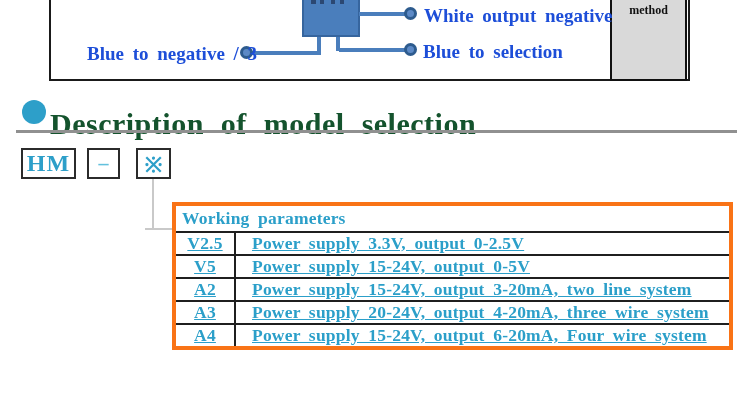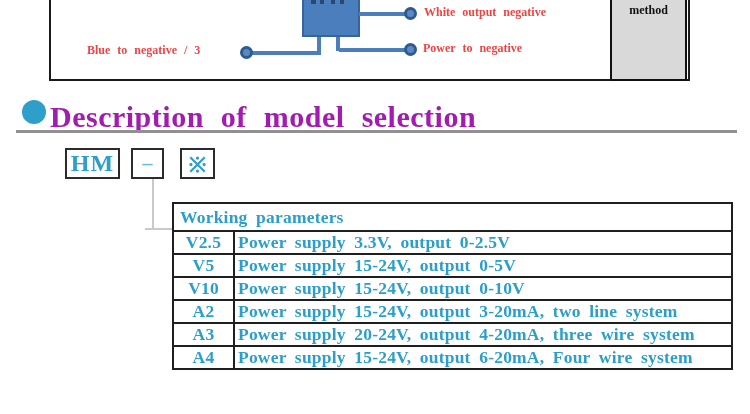--- a/index.html
+++ b/index.html
@@ -27,57 +27,57 @@
   .line-left        { left:251px; top:51px; width:70px; height:4px; }
   .line-right-top   { left:359px; top:12px; width:50px; height:3.5px; }
   .line-right-bot   { left:339px; top:48px; width:70px; height:3.5px; }
 
   .node { width:13px; height:13px; border-radius:50%;
           background:#5c89c6; border:3px solid #2d5b8e; }
   .node-left      { left:240px; top:46px; }
   .node-right-top { left:404px; top:7px; }
   .node-right-bot { left:404px; top:43px; }
 
-  .wire-label { font-size:12px; font-weight:bold; color:#ef4444;
+  .wire-label { font-size:19px; font-weight:bold; color:#1d4ed8;
                 word-spacing:4px; white-space:nowrap; }
   .lbl-white     { left:424px; top:5px; }
   .lbl-blue-r    { left:423px; top:41px; }
   .lbl-blue-l    { left:87px; top:43px; }
 
   
   .heading-bullet { left:22px; top:100px; width:24px; height:24px;
                     border-radius:50%; background:#2d9fc9; }
-  .heading-text { left:50px; top:100px; font-size:30px; font-weight:bold;
-                  color:#a21caf; word-spacing:9px; letter-spacing:.5px;
+  .heading-text { left:50px; top:107px; font-size:30px; font-weight:bold;
+                  color:#14532d; word-spacing:9px; letter-spacing:.5px;
                   white-space:nowrap; }
   .heading-rule { left:16px; top:130px; width:721px; height:2.5px; background:#909090; }
 
   
   .code-box { border:2.5px solid #2b2b2b; background:#ffffff;
               display:flex; align-items:center; justify-content:center;
-              font-weight:bold; color:#2d9fc9;margin-left:44px; }
+              font-weight:bold; color:#2d9fc9; }
   .box-hm   { left:21px;  top:148px; width:55px; height:31px; font-size:24px; letter-spacing:1px; }
   .box-dash { left:87px;  top:148px; width:33px; height:31px; font-size:20px; color:#63c1dd; }
   .box-wild { left:136px; top:148px; width:35px; height:31px; font-size:21px; }
 
   .connector-v { left:152px; top:179px; width:1.5px; height:50px; background:#c9c9c9; }
   .connector-h { left:145px; top:228px; width:28px;  height:1.5px; background:#c9c9c9; }
 
   
   .params-wrap { left:172px; top:202px; width:561px; }
   table.params { border-collapse:collapse; width:561px;
                  font-family:"Liberation Serif", serif; }
   table.params td { border:2px solid #1f1f1f; color:#2b9fc9; font-weight:bold;
                     font-size:17.5px; word-spacing:4px; letter-spacing:.2px;
                     vertical-align:middle; white-space:nowrap; overflow:hidden; }
-  table.params { border:1px solid #f97316; }
+  table.params { border:4px solid #f97316; }
   tr.hdr td { height:28px; padding-left:6px; }
-  tr.row td { height:16px; }
+  tr.row td { height:16px;text-decoration:underline; }
   td.model { width:61px; text-align:center; }
-  td.desc  { padding-left:3px; }
+  td.desc  { padding-left:16px; }
 </style>
 </head>
 <body>
 
 <div class="abs diagram-outer"></div>
 <div class="abs method-box"></div>
 <div class="abs method-label">method</div>
 
 <div class="abs blue-box"></div>
 <div class="abs blue-box-remnant"></div>
@@ -86,21 +86,21 @@
 <div class="abs wire leg-right"></div>
 <div class="abs wire line-left"></div>
 <div class="abs wire line-right-top"></div>
 <div class="abs wire line-right-bot"></div>
 
 <div class="abs node node-left"></div>
 <div class="abs node node-right-top"></div>
 <div class="abs node node-right-bot"></div>
 
 <div class="abs wire-label lbl-white">White output negative</div>
-<div class="abs wire-label lbl-blue-r">Power to negative</div>
+<div class="abs wire-label lbl-blue-r">Blue to selection</div>
 <div class="abs wire-label lbl-blue-l">Blue to negative / 3</div>
 
 <div class="abs heading-bullet"></div>
 <div class="abs heading-text">Description of model selection</div>
 <div class="abs heading-rule"></div>
 
 <div class="abs code-box box-hm">HM</div>
 <div class="abs code-box box-dash">–</div>
 <div class="abs code-box box-wild">※</div>
 
@@ -115,24 +115,20 @@
     </tr>
     <tr class="row">
       <td class="model">V2.5</td>
       <td class="desc">Power supply 3.3V, output 0-2.5V</td>
     </tr>
     <tr class="row">
       <td class="model">V5</td>
       <td class="desc">Power supply 15-24V, output 0-5V</td>
     </tr>
     <tr class="row">
-      <td class="model">V10</td>
-      <td class="desc">Power supply 15-24V, output 0-10V</td>
-    </tr>
-    <tr class="row">
       <td class="model">A2</td>
       <td class="desc">Power supply 15-24V, output 3-20mA, two line system</td>
     </tr>
     <tr class="row">
       <td class="model">A3</td>
       <td class="desc">Power supply 20-24V, output 4-20mA, three wire system</td>
     </tr>
     <tr class="row">
       <td class="model">A4</td>
       <td class="desc">Power supply 15-24V, output 6-20mA, Four wire system</td>

